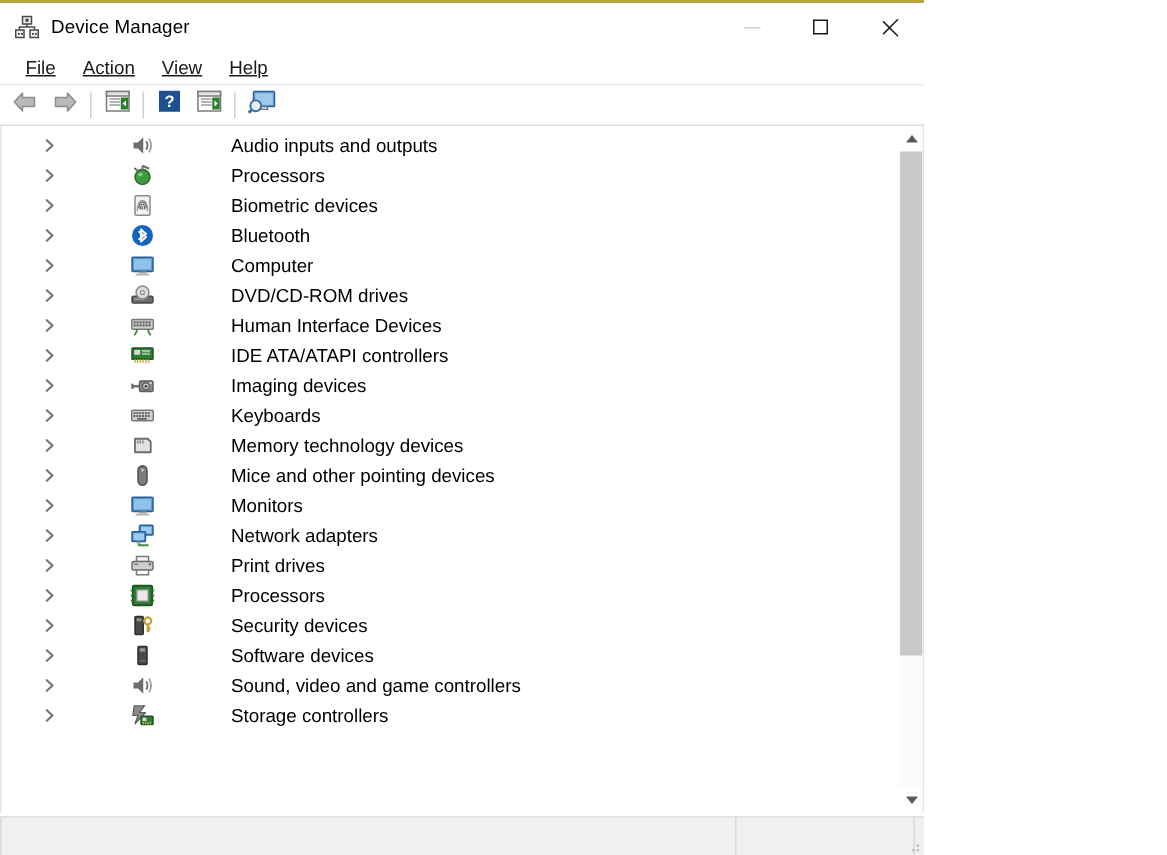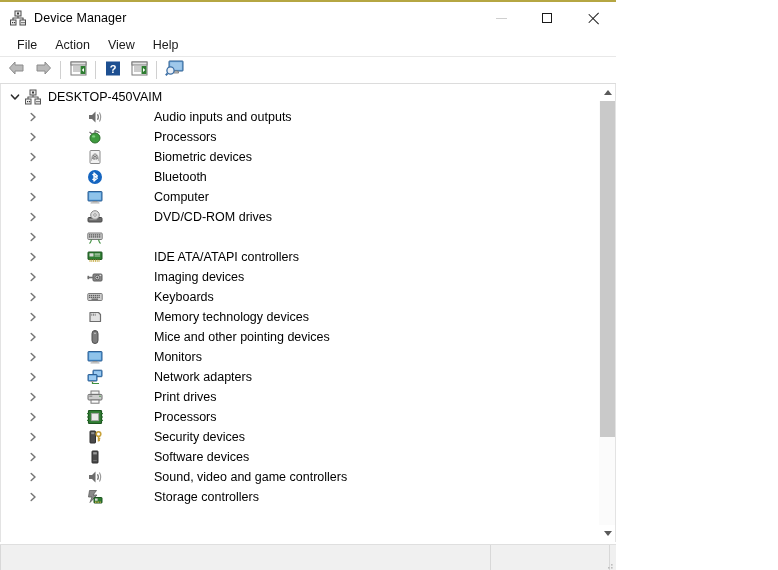--- a/index.html
+++ b/index.html
@@ -75,20 +75,21 @@
     padding-left: 8px;
     background: #ffffff;
     border-bottom: 1px solid #e8e8e8;
   }
   .menu-item {
     font-size: 12.5px;
     color: #1a1a1a;
     padding: 2px 9px;
     cursor: default;
     white-space: nowrap;
+    text-decoration: underline;
   }
 
   
   .toolbar {
     height: 27px;
     display: flex;
     align-items: center;
     padding-left: 4px;
     background: #ffffff;
     border-bottom: 1px solid #dcdcdc;
@@ -315,41 +316,20 @@
           <line x1="2.6" y1="13.4" x2="0.8" y2="15.2" stroke="#3c6fa5" stroke-width="2"></line>
         </svg>
       </span>
     </div>
   </div>
 
   <div class="content">
 
     <div class="tree">
 
-      <div class="node root">
-        <span class="chev">
-          <svg width="12" height="12" viewBox="0 0 12 12">
-            <path d="M2.5 4.2 L6 8 L9.5 4.2" fill="none" stroke="#2b2b2b" stroke-width="1.6" stroke-linecap="round" stroke-linejoin="round"></path>
-          </svg>
-        </span>
-        <span class="node-icon">
-          <svg width="16" height="16" viewBox="0 0 16 16">
-            <rect x="5" y="1" width="6" height="5" fill="#e9e9e9" stroke="#555" stroke-width="1"></rect>
-            <rect x="7" y="2.5" width="2" height="2" fill="#3a3a3a"></rect>
-            <path d="M8 6 L8 8 M2.5 8 L13.5 8 M3 8 L3 10 M13 8 L13 10" stroke="#555" stroke-width="1"></path>
-            <rect x="0.5" y="10" width="5.5" height="5" fill="#efefef" stroke="#555" stroke-width="1"></rect>
-            <rect x="10" y="10" width="5.5" height="5" fill="#efefef" stroke="#555" stroke-width="1"></rect>
-            <rect x="2" y="12" width="1.2" height="1.2" fill="#3a3a3a"></rect>
-            <rect x="4" y="12" width="1.2" height="1.2" fill="#3a3a3a"></rect>
-            <rect x="11.4" y="12" width="1.2" height="1.2" fill="#3a3a3a"></rect>
-            <rect x="13.4" y="12" width="1.2" height="1.2" fill="#3a3a3a"></rect>
-          </svg>
-        </span>
-        <span class="node-label">DESKTOP-450VAIM</span>
-      </div>
 
       <div class="node child">
         <span class="chev">
           <svg width="12" height="12" viewBox="0 0 12 12">
               <path d="M4.2 2.5 L8 6 L4.2 9.5" fill="none" stroke="#767676" stroke-width="1.5" stroke-linecap="round" stroke-linejoin="round"></path>
             </svg>
         </span>
         <span class="node-icon">
           <svg width="16" height="16" viewBox="0 0 16 16">
             <path d="M2 6 L5 6 L8.5 2.5 L8.5 13.5 L5 10 L2 10 Z" fill="#6d6d6d"></path>
@@ -466,20 +446,21 @@
                 <rect x="4" y="7.2" width="1.4" height="1.4"></rect>
               <rect x="6" y="7.2" width="1.4" height="1.4"></rect>
                 <rect x="8" y="7.2" width="1.4" height="1.4"></rect>
               <rect x="10" y="7.2" width="1.4" height="1.4"></rect>
                 <rect x="12" y="7.2" width="1.4" height="1.4"></rect>
             </g>
             <path d="M4.5 10.5 Q4 13 2.5 14.5" fill="none" stroke="#3f8f3f" stroke-width="1.2"></path>
             <path d="M11.5 10.5 Q12 13 13.5 14.5" fill="none" stroke="#3f8f3f" stroke-width="1.2"></path>
           </svg>
         </span>
+        <span class="node-label">Human Interface Devices</span>
       </div>
 
       <div class="node child">
         <span class="chev">
           <svg width="12" height="12" viewBox="0 0 12 12">
               <path d="M4.2 2.5 L8 6 L4.2 9.5" fill="none" stroke="#767676" stroke-width="1.5" stroke-linecap="round" stroke-linejoin="round"></path>
             </svg>
         </span>
         <span class="node-icon">
           <svg width="16" height="16" viewBox="0 0 16 16">

